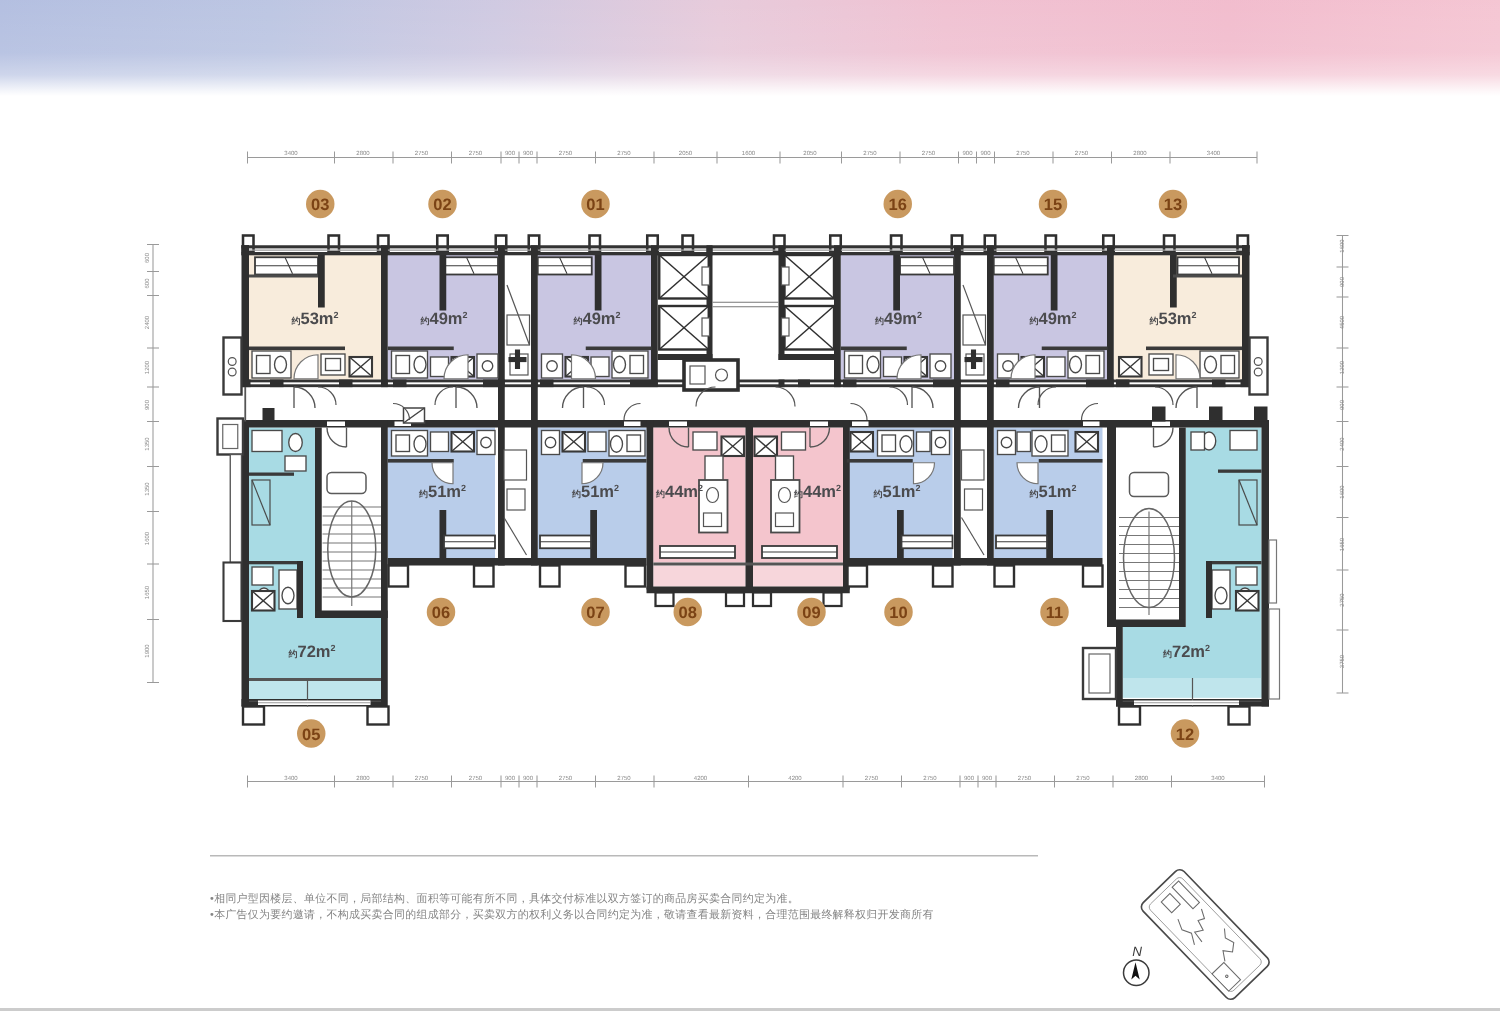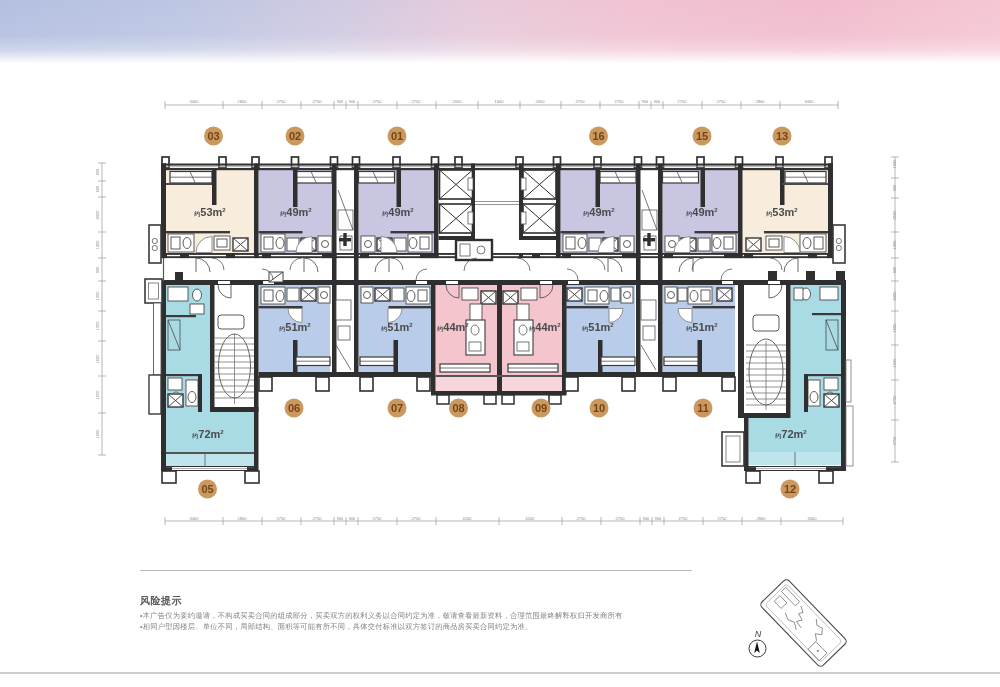--- a/index.html
+++ b/index.html
@@ -1162,19 +1162,18 @@
 <circle cx="757.5" cy="648.5" r="8.5" fill="#ffffff" stroke="#3a3a3a" stroke-width="1"></circle>
 <polygon points="757,641.5 754.2,653 757,650.5 759.8,653" fill="#111111"></polygon>
 </g>
 
 <text x="758" y="637" text-anchor="middle" font-size="9" fill="#3a3a3a" font-family="Liberation Sans, sans-serif" font-style="italic">N</text>
 </svg>
 
 <div class="sep"></div>
 
 <div class="foot">
-<h4>风险提示</h4>
+<p>•相同户型因楼层、单位不同，局部结构、面积等可能有所不同，具体交付标准以双方签订的商品房买卖合同约定为准。</p>
 <p>•本广告仅为要约邀请，不构成买卖合同的组成部分，买卖双方的权利义务以合同约定为准，敬请查看最新资料，合理范围最终解释权归开发商所有</p>
-<p>•相同户型因楼层、单位不同，局部结构、面积等可能有所不同，具体交付标准以双方签订的商品房买卖合同约定为准。</p>
 </div>
 
 <div class="botline"></div>
 </div>
 
 </body></html>

